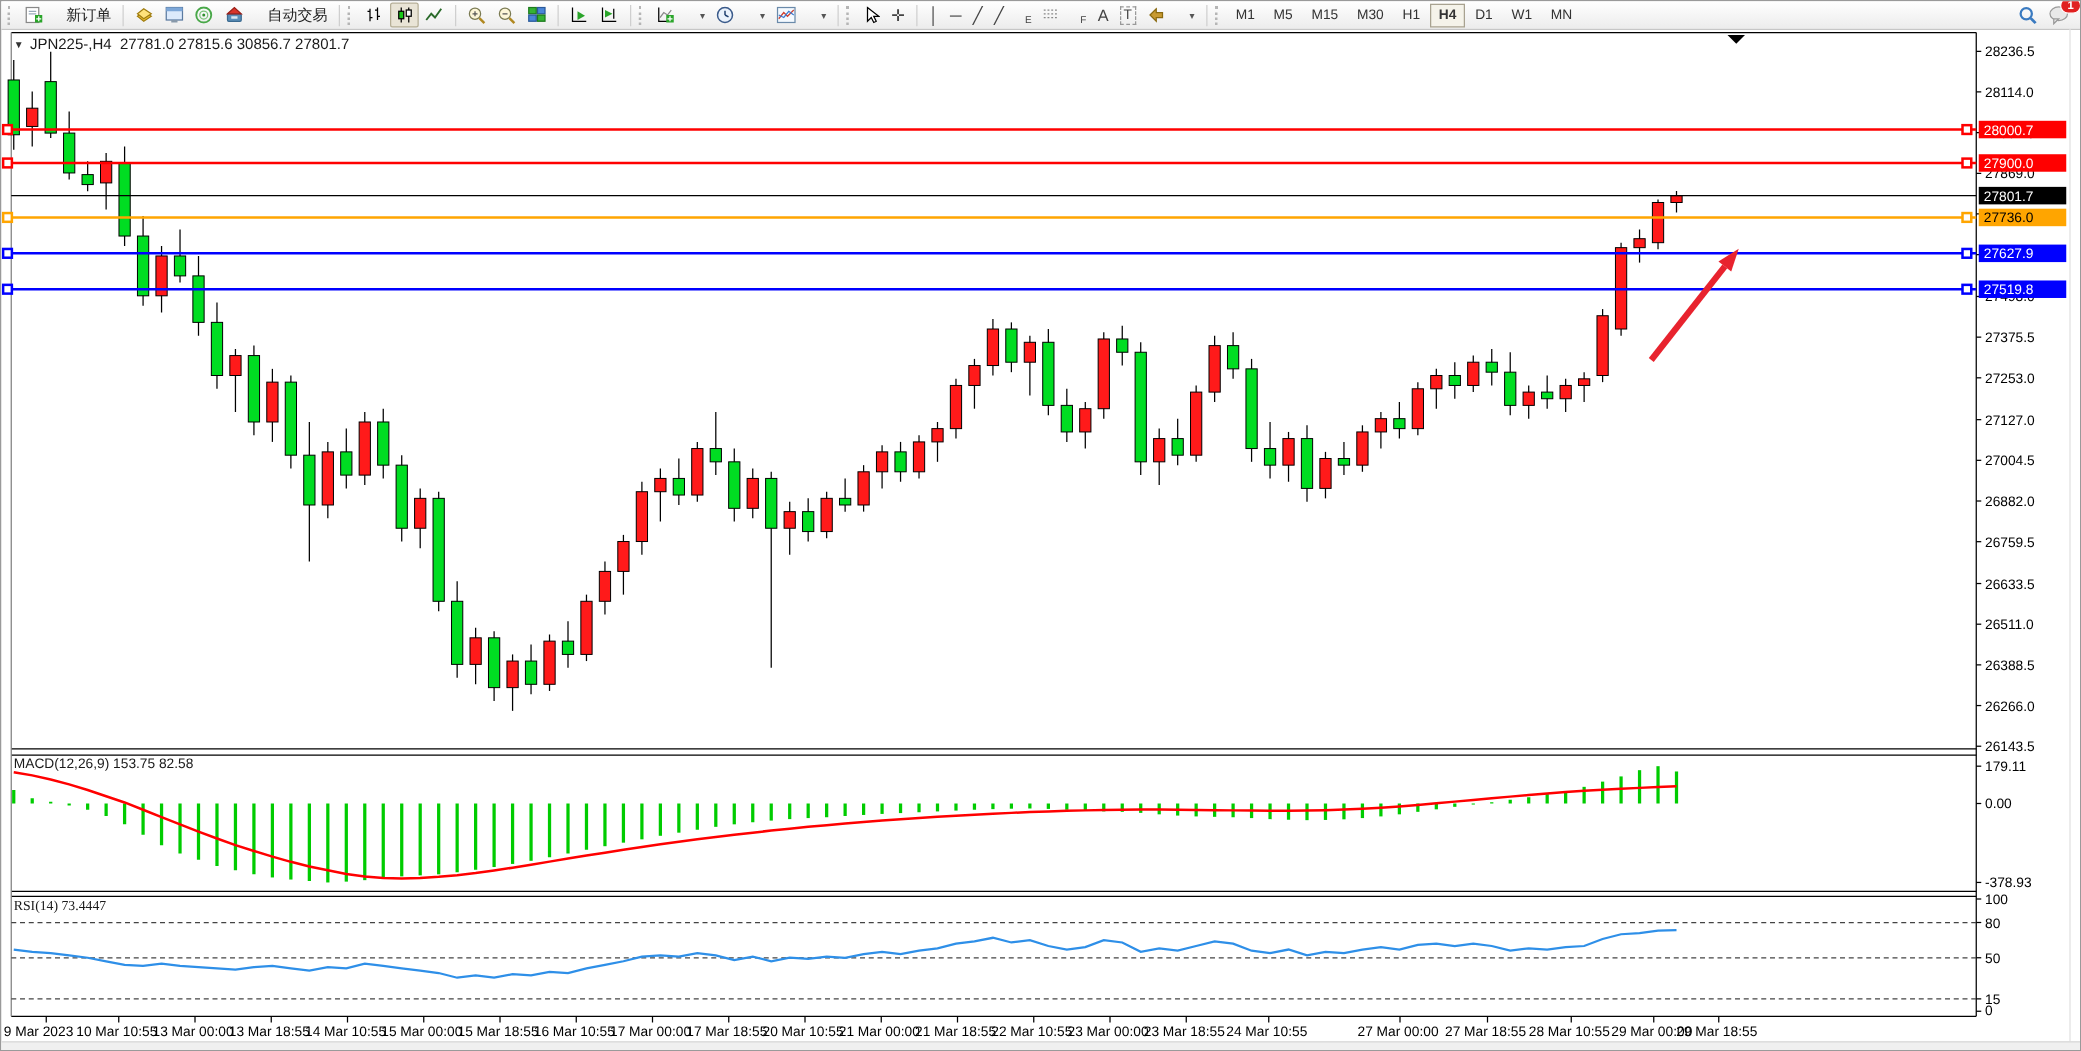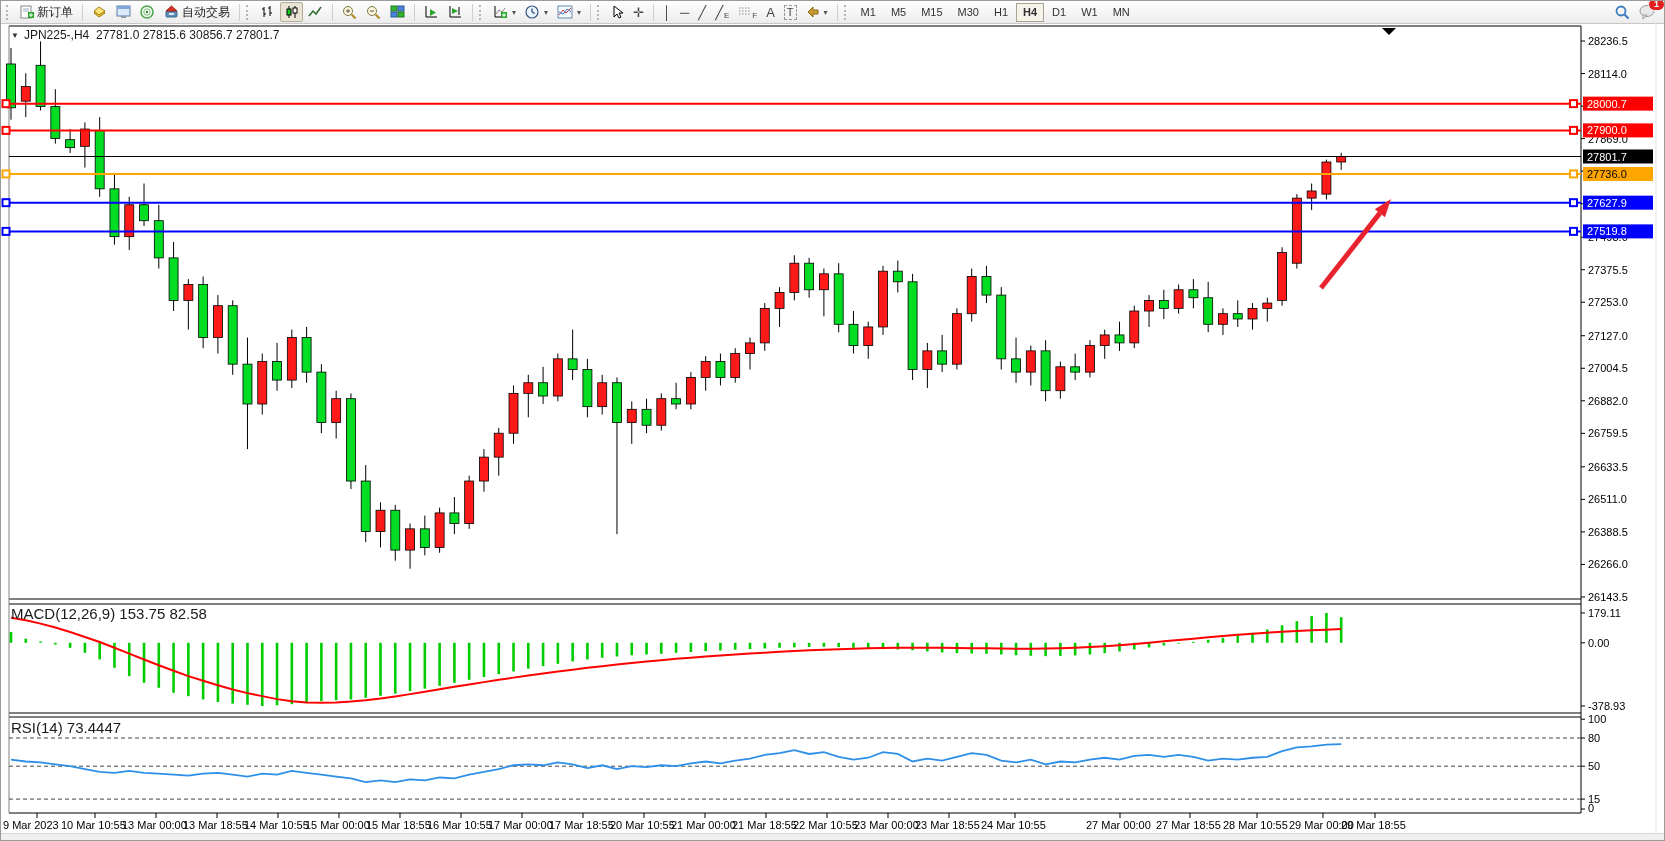--- a/index.html
+++ b/index.html
@@ -6,38 +6,38 @@
   .app{position:relative;width:1665px;height:841px;background:#fff;
        font-family:"Liberation Sans",sans-serif;overflow:hidden;
        border:1px solid #9a9a9a;box-sizing:border-box;}
   
   .toolbar{position:absolute;left:0;top:0;width:100%;height:23px;
            background:linear-gradient(#ffffff,#ececec);
            border-bottom:1px solid #c6c6c6;display:flex;align-items:center;
            padding:0 4px;box-sizing:border-box;gap:1px;}
   .grip{width:4px;height:15px;border-left:2px dotted #b5b5b5;margin:0 3px 0 1px;flex:none;}
   .tb-sep{width:1px;height:17px;background:#cfcfcf;margin:0 4px;flex:none;}
-  .tb-btn{display:flex;align-items:center;gap:3px;height:20px;padding:0 3px;
+  .tb-btn{display:flex;align-items:center;gap:19px;height:20px;padding:0 3px;
           background:transparent;border:1px solid transparent;border-radius:2px;
           font-family:"Liberation Sans",sans-serif;font-size:12px;color:#222;
           cursor:default;flex:none;}
   .tb-btn.pressed{background:#e9e4d6;border-color:#b5ae96;}
   .tb-btn .glyph{font-size:13px;line-height:13px;color:#444;}
   .tb-btn .sub{font-size:8px;color:#444;margin-left:-2px;margin-top:6px;}
   .tb-btn .drop{font-size:8px;color:#555;margin-left:1px;}
   .tf-btn{font-size:11px;color:#333;padding:0 6px;height:19px;border:1px solid transparent;
           background:transparent;font-family:"Liberation Sans",sans-serif;flex:none;}
   .tf-btn.active{background:#f5f3ea;border-color:#a8a290;font-weight:bold;}
   .spacer{flex:1;}
   .notif-wrap{position:relative;flex:none;}
   .badge{position:absolute;top:-4px;right:-5px;background:#e02020;color:#fff;
          border-radius:8px;font-size:9px;line-height:11px;min-width:11px;height:11px;
          text-align:center;padding:0 2px;font-weight:bold;border:1px solid #fff;}
   
-  .pane-label{position:absolute;font-size:15px;color:#1a1a1a;z-index:5;white-space:pre;}
+  .pane-label{position:absolute;font-size:11px;color:#1a1a1a;z-index:5;white-space:pre;}
   #title{left:10px;top:27px;display:flex;align-items:center;gap:5px;font-size:12px;}
   #title .tri{font-size:8px;color:#333;}
   svg text{font-family:"Liberation Sans",sans-serif;}
   #chart-svg{position:absolute;left:0;top:22px;}
   .footer-strip{position:absolute;left:0;bottom:0;width:100%;height:6px;background:#f0f0f0;
                 border-top:1px solid #d8d8d8;}
 </style>
 </head>
 <body>
 
@@ -262,21 +262,21 @@
       </button>
       <span class="badge">1</span>
     </span>
   </div>
 
   <div id="title" class="pane-label">
     <span class="tri">▼</span>
     <span>JPN225-,H4  27781.0 27815.6 30856.7 27801.7</span>
   </div>
   <div class="pane-label" style="left:10px;top:604px;">MACD(12,26,9) 153.75 82.58</div>
-  <div class="pane-label" style="left:10px;top:718px;">RSI(14) 73.4447</div>
+  <div class="pane-label" style="left:10px;top:718px;font-family:Liberation Serif, serif;">RSI(14) 73.4447</div>
 
   <svg id="chart-svg" width="1665" height="819">
       <line x1="8" y1="3" x2="1580" y2="3" stroke="#000" stroke-width="1"></line>
       <line x1="8" y1="576" x2="1580" y2="576" stroke="#000" stroke-width="1"></line>
       <line x1="8" y1="581" x2="1580" y2="581" stroke="#000" stroke-width="1"></line>
       <line x1="8" y1="690" x2="1580" y2="690" stroke="#000" stroke-width="1"></line>
       <line x1="8" y1="694" x2="1580" y2="694" stroke="#000" stroke-width="1"></line>
       <line x1="8" y1="790" x2="1580" y2="790" stroke="#000" stroke-width="1"></line>
       <line x1="1580" y1="3" x2="1580" y2="790" stroke="#000"></line>
       <line x1="8" y1="3" x2="8" y2="790" stroke="#808080"></line>

